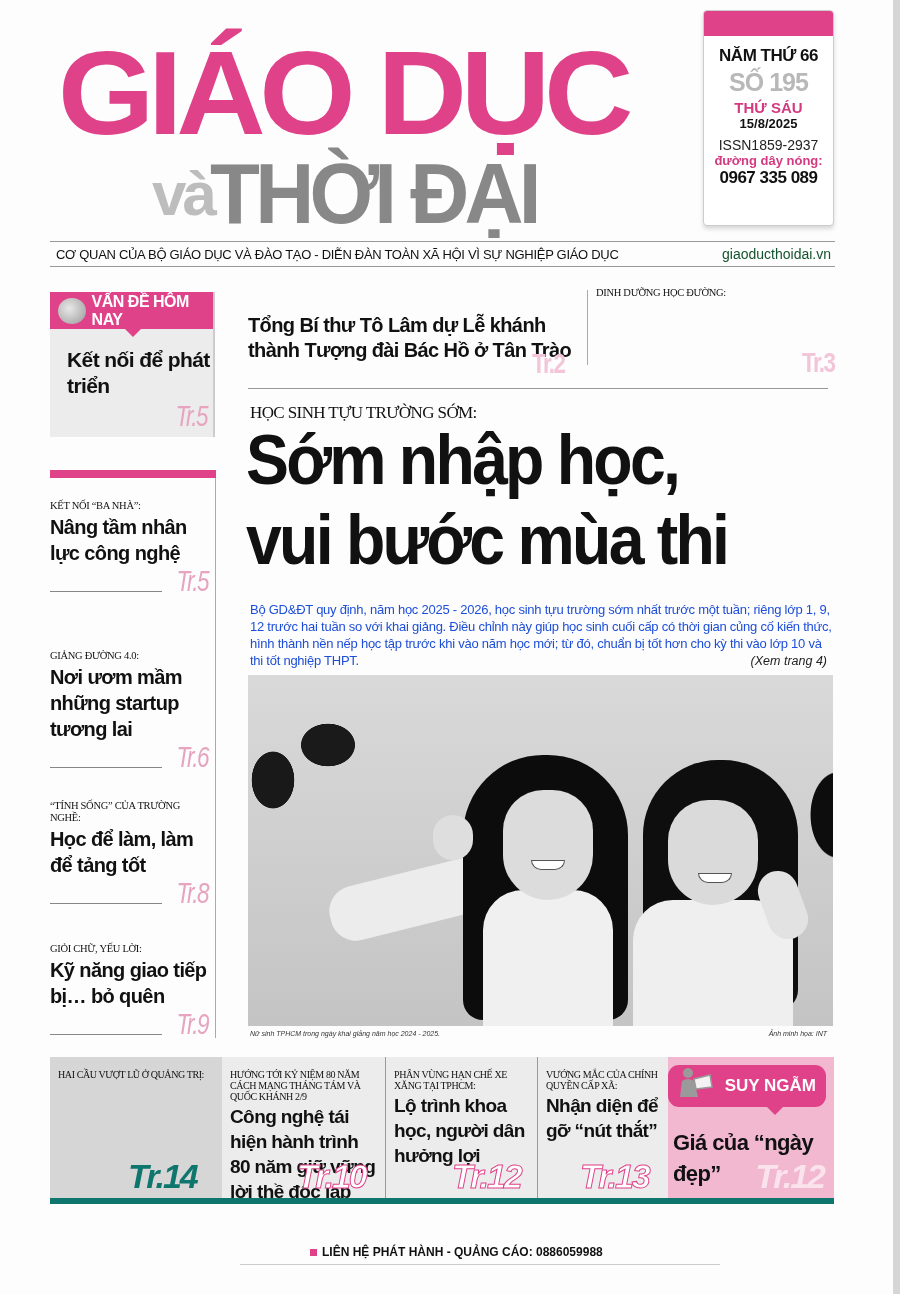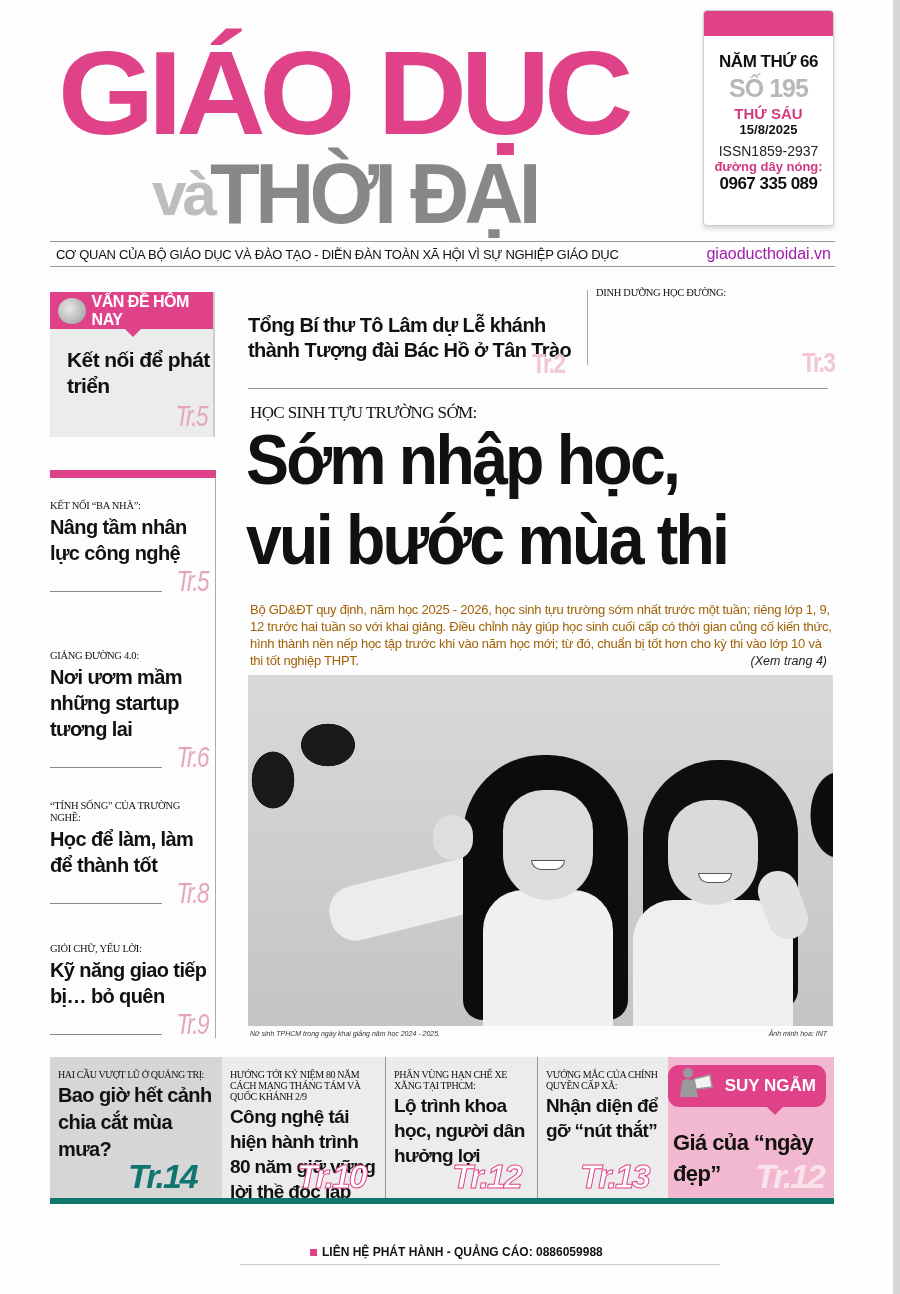--- a/index.html
+++ b/index.html
@@ -8,31 +8,31 @@
   .page { position: absolute; left: 0; top: 0; width: 893px; height: 1294px; background: #fdfdfd; }
   .edge { position: absolute; left: 893px; top: 0; width: 7px; height: 1294px; background: #d6d6d6; }
 
   
   .mast-giao { position: absolute; left: 58px; top: 34px; font-weight: bold; font-size: 118px; line-height: 118px; color: #e0428a; letter-spacing: -6px; transform: scaleX(1.05); transform-origin: left top; font-family: "Liberation Sans", sans-serif; }
   .mast-va { position: absolute; left: 152px; top: 163px; font-size: 62px; line-height: 62px; color: #bdbdbd; font-weight: bold; letter-spacing: -4px; }
   .mast-thoi { position: absolute; left: 210px; top: 150px; font-size: 86px; line-height: 86px; color: #888; font-weight: bold; letter-spacing: -5px; transform: scaleX(0.95); transform-origin: left top; }
 
   .issue-box { position: absolute; left: 703px; top: 10px; width: 131px; height: 216px; border: 1px solid #ccc; border-radius: 4px; background: #fff; box-shadow: 0 3px 4px rgba(0,0,0,0.15); text-align: center; }
   .issue-bar { height: 25px; background: #e0428a; border-radius: 3px 3px 0 0; }
-  .issue-year { font-weight: bold; font-size: 17px; margin-top: 16px; font-family: "Liberation Sans Narrow","Liberation Sans", sans-serif; letter-spacing: -0.5px; }
+  .issue-year { font-weight: bold; font-size: 17px; margin-top: 10px; font-family: "Liberation Sans Narrow","Liberation Sans", sans-serif; letter-spacing: -0.5px; }
   .issue-no { font-weight: bold; font-size: 25px; color: #b8b8b8; margin-top: 2px; letter-spacing: -1px; }
   .issue-day { font-weight: bold; font-size: 15px; color: #d33a80; margin-top: 2px; }
   .issue-date { font-weight: bold; font-size: 13px; }
   .issue-issn { font-size: 14px; margin-top: 6px; color: #222; }
   .issue-hot { font-weight: bold; font-size: 13px; color: #d33a80; }
   .issue-phone { font-weight: bold; font-size: 17px; letter-spacing: -0.5px; }
 
   .tagline { position: absolute; left: 50px; top: 241px; width: 785px; height: 26px; border-top: 1px solid #999; border-bottom: 1px solid #999; display: flex; justify-content: space-between; align-items: center; padding: 0 4px 0 6px; }
   .tagline .org { font-size: 13px; color: #111; letter-spacing: -0.3px; }
-  .tagline .site { font-size: 16px; color: #a21caf; }
+  .tagline .site { font-size: 14px; color: #14532d; }
   .vd-box { position: absolute; left: 50px; top: 292px; width: 165px; height: 145px; background: #ececec; border-right: 2px solid #ccc; }
   .vd-header { height: 37px; background: #e0428a; color: #fff; font-weight: bold; font-size: 16px; display: flex; align-items: center; padding-left: 8px; gap: 6px; position: relative; letter-spacing: -0.5px; }
   .vd-header::after { content: ""; position: absolute; left: 74px; bottom: -8px; border-left: 9px solid transparent; border-right: 9px solid transparent; border-top: 9px solid #e0428a; }
   .globe { width: 30px; height: 26px; border-radius: 50%; background: radial-gradient(circle at 40% 40%, #e8e8e8, #999); }
   .vd-title { font-weight: bold; font-size: 21px; line-height: 26px; margin: 18px 0 0 17px; letter-spacing: -0.6px; }
   .tr { font-style: italic; color: #e6a4bf; font-size: 30px; font-family: "Liberation Sans", sans-serif; letter-spacing: -2px; transform: scaleX(0.75); transform-origin: right bottom; }
   .vd-tr { position: absolute; right: 6px; bottom: 4px; }
 
   .pink-rule { position: absolute; left: 50px; top: 470px; width: 166px; height: 8px; background: #e0428a; }
   .left-vline { position: absolute; left: 215px; top: 478px; width: 1px; height: 560px; background: #aaa; }
@@ -49,21 +49,21 @@
   .top1 .tr, .top2 .tr { position: absolute; font-style: normal; font-weight: bold; color: #f2c6d8; font-size: 28px; transform: scaleX(0.8); }
   .top1 .tr { right: 14px; top: 58px; }
   .top-rule { position: absolute; left: 248px; top: 388px; width: 580px; height: 1px; background: #999; }
   .col-divider { position: absolute; left: 587px; top: 290px; width: 1px; height: 75px; background: #aaa; }
   .top2 { position: absolute; left: 596px; top: 287px; width: 240px; }
   .top2 .tr { right: 2px; top: 60px; }
 
   
   .lead-kicker { position: absolute; left: 250px; top: 403px; font-family: "Liberation Serif", serif; font-size: 17px; letter-spacing: -0.6px; }
   .lead-title { position: absolute; left: 246px; top: 420px; font-weight: bold; font-size: 70px; line-height: 80px; letter-spacing: -3px; transform: scaleX(0.92); transform-origin: left top; color: #111; }
-  .lead-body { position: absolute; left: 250px; top: 601px; width: 584px; font-size: 13px; line-height: 17px; letter-spacing: -0.25px; color: #a16207; }
+  .lead-body { position: absolute; left: 250px; top: 601px; width: 584px; font-size: 13px; line-height: 17px; letter-spacing: -0.25px; color: #1d4ed8; }
   .lead-ref { position: absolute; right: 66px; top: 654px; font-size: 12.5px; font-style: italic; color: #222; }
 
   .photo { position: absolute; left: 248px; top: 675px; width: 585px; height: 351px; overflow: hidden;
     background:
       radial-gradient(ellipse 45px 70px at 590px 140px, #0d0d0d 60%, transparent 62%),
       radial-gradient(ellipse 38px 32px at 300px 110px, #1c1c1c 70%, transparent 72%),
       radial-gradient(ellipse 38px 30px at 80px 70px, #1a1a1a 70%, transparent 72%),
       radial-gradient(ellipse 30px 40px at 25px 105px, #191919 70%, transparent 72%),
       linear-gradient(180deg, #d9d9d9 0%, #c4c4c4 100%);
   }
@@ -158,21 +158,21 @@
     <div class="kicker">GIẢNG ĐƯỜNG 4.0:</div>
     <div class="side-title">Nơi ươm mầm những startup tương lai</div>
     <div class="side-foot">
         <div class="rule"></div>
         <div class="tr">Tr.6</div>
       </div>
   </div>
 
   <div class="side-story" style="top:800px">
     <div class="kicker">“TÍNH SỐNG” CỦA TRƯỜNG NGHỀ:</div>
-    <div class="side-title">Học để làm, làm để thành tốt</div>
+    <div class="side-title">Học để làm, làm để tảng tốt</div>
     <div class="side-foot">
         <div class="rule"></div>
         <div class="tr">Tr.8</div>
       </div>
   </div>
 
   <div class="side-story" style="top:943px">
     <div class="kicker">GIỎI CHỮ, YẾU LỜI:</div>
     <div class="side-title">Kỹ năng giao tiếp bị… bỏ quên</div>
     <div class="side-foot">
@@ -212,21 +212,20 @@
     <div class="face2"></div>
     <div class="mouth" style="left:450px;top:198px"></div>
     <div class="hand2"></div>
   </div>
   <div class="caption">Nữ sinh TPHCM trong ngày khai giảng năm học 2024 - 2025.</div>
   <div class="credit">Ảnh minh họa: INT</div>
 
   <div class="bottom">
     <div class="bcell b1">
       <div class="bkicker">HAI CẦU VƯỢT LŨ Ở QUẢNG TRỊ:</div>
-      <div class="btitle">Bao giờ hết cảnh chia cắt mùa mưa?</div>
       <div class="btr">Tr.14</div>
     </div>
     <div class="bcell b2">
       <div class="bkicker">HƯỚNG TỚI KỶ NIỆM 80 NĂM CÁCH MẠNG THÁNG TÁM VÀ QUỐC KHÁNH 2/9</div>
       <div class="btitle">Công nghệ tái hiện hành trình 80 năm giữ vững lời thề độc lập</div>
       <div class="btr outline">Tr.10</div>
     </div>
     <div class="bcell b3">
       <div class="bkicker">PHÂN VÙNG HẠN CHẾ XE XĂNG TẠI TPHCM:</div>
       <div class="btitle">Lộ trình khoa học, người dân hưởng lợi</div>

